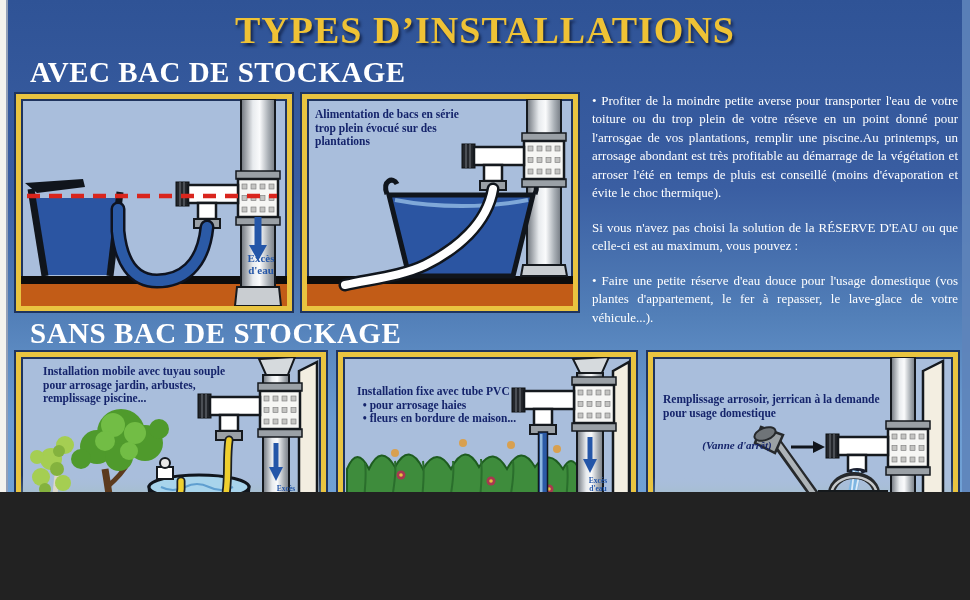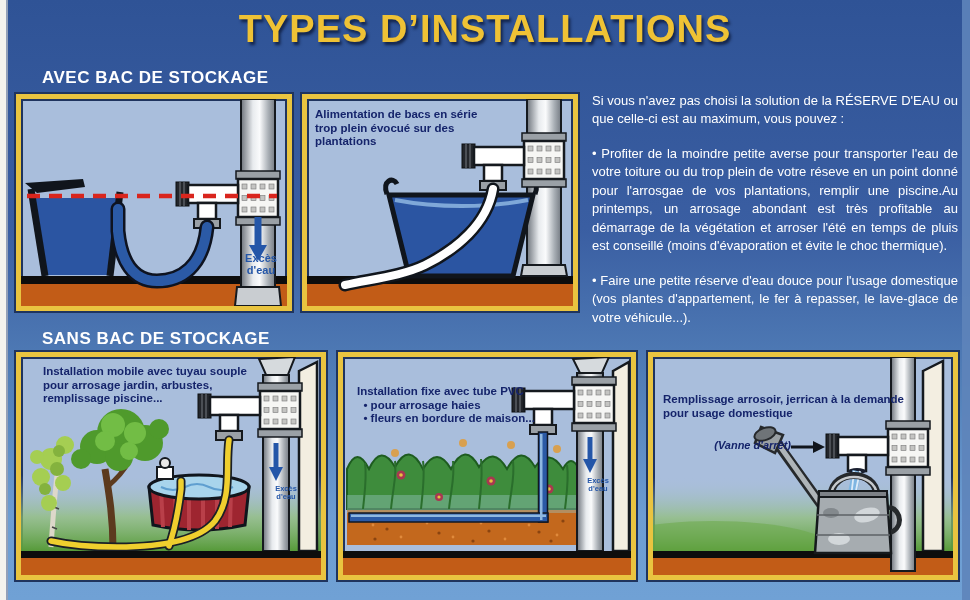--- a/index.html
+++ b/index.html
@@ -1,24 +1,24 @@
 <!DOCTYPE html>
 <html><head>
 <meta charset="utf-8">
 <style>
   html,body{margin:0;padding:0;background:#222;}
-  .page{position:relative;width:970px;height:600px;overflow:hidden;
-    font-family:Liberation Sans, sans-serif;
+  .page{position:relative;width:970px;height:492px;overflow:hidden;
+    font-family:Liberation Serif, serif;
     background:linear-gradient(180deg,#2f5396 0%,#3a5ea2 38%,#527fb8 64%,#6d9dd2 86%,#70a1d5 100%);}
   .edge-left{position:absolute;left:0;top:0;width:6px;height:600px;background:#f4f3ee;box-shadow:2px 0 0 #93a0b8;}
   .edge-right{position:absolute;right:0;top:0;width:8px;height:600px;background:#5e84ba;opacity:.9;}
   .title{position:absolute;left:0;right:0;top:8px;margin:0;text-align:center;
     font-size:38px;font-weight:bold;letter-spacing:1px;color:#efc235;
     text-shadow:2px 3px 3px rgba(10,20,50,.75);}
-  .section{position:absolute;margin:12px;color:#ffffff;font-size:17px;font-weight:bold;letter-spacing:.5px;}
+  .section{position:absolute;margin:0;color:#ffffff;font-size:29px;font-weight:bold;letter-spacing:.5px;}
   .sec1{left:30px;top:56px;}
   .sec2{left:30px;top:317px;}
   .panel{position:absolute;background:#a9bedc;border:5px solid #e9c440;
     box-shadow:0 0 0 2px #1f345e, inset 0 0 0 2px #1f345e;}
   .panel svg{position:absolute;left:0;top:0;width:100%;height:100%;display:block;}
   .p1{left:16px;top:94px;width:266px;height:207px;}
   .p2{left:302px;top:94px;width:266px;height:207px;}
   .p3{left:16px;top:352px;width:300px;height:218px;}
   .p4{left:338px;top:352px;width:288px;height:218px;}
   .p5{left:648px;top:352px;width:300px;height:218px;}
@@ -29,21 +29,21 @@
   .cap2{left:8px;top:9px;width:196px;}
   .cap3{left:22px;top:8px;width:220px;}
   .cap4{left:14px;top:28px;width:230px;}
   .cap5{left:10px;top:20px;width:254px;margin-top:16px;}
   .excess{position:absolute;color:#2456a8;font-weight:bold;text-align:center;
     white-space:pre-line;line-height:1.05;}
   .ex1{left:210px;top:154px;width:60px;font-size:11px;}
   .ex3{left:242px;top:128px;width:46px;font-size:7.5px;}
   .ex4{left:232px;top:120px;width:46px;font-size:7.5px;}
   .valve{position:absolute;left:30px;top:82px;width:108px;color:#15246b;
-    font-weight:bold;font-style:italic;font-size:11px;text-align:right;}
+    font-weight:bold;font-style:italic;font-size:11px;text-align:center;}
   .infotext{position:absolute;left:592px;top:92px;width:366px;color:#ffffff;
     font-size:13px;line-height:1.42;text-align:justify;}
   .infotext p{margin:0 0 16px 0;}
 </style>
 </head>
 <body>
 
 <svg width="0" height="0" style="position:absolute" aria-hidden="true">
   <defs>
     <linearGradient id="pipeGrad" x1="0" y1="0" x2="1" y2="0">
@@ -148,22 +148,22 @@
 
       <path d="M186,90 C180,125 150,150 118,166 C95,177 65,180 38,186" fill="none" stroke="#10151c" stroke-width="13" stroke-linecap="round"></path>
       <path d="M186,90 C180,125 150,150 118,166 C95,177 65,180 38,186" fill="none" stroke="#ffffff" stroke-width="8" stroke-linecap="round"></path>
     </svg>
     <div class="cap cap2 capC">Alimentation de bacs en série
 trop plein évocué sur des
 plantations</div>
   </div>
 
   <div class="infotext">
+    <p>• Profiter de la moindre petite averse pour transporter l'eau de votre toiture ou du trop plein de votre réseve en un point donné pour l'arrosgae de vos plantations, remplir une piscine.Au printemps, un arrosage abondant est très profitable au démarrage de la végétation et arroser l'été en temps de pluis est conseillé (moins d'évaporation et évite le choc thermique).</p>
     <p>Si vous n'avez pas choisi la solution de la RÉSERVE D'EAU ou que celle-ci est au maximum, vous pouvez :</p>
-    <p>• Profiter de la moindre petite averse pour transporter l'eau de votre toiture ou du trop plein de votre réseve en un point donné pour l'arrosgae de vos plantations, remplir une piscine.Au printemps, un arrosage abondant est très profitable au démarrage de la végétation et arroser l'été en temps de pluis est conseillé (moins d'évaporation et évite le choc thermique).</p>
     <p>• Faire une petite réserve d'eau douce pour l'usage domestique (vos plantes d'appartement, le fer à repasser, le lave-glace de votre véhicule...).</p>
   </div>
 
   <div class="panel p3">
     <svg viewBox="0 0 300 218">
       <rect x="0" y="118" width="300" height="76" fill="url(#grassGrad)"></rect>
 
       <g>
         <path d="M30,190 C32,160 34,130 38,102" stroke="#ddd8ca" stroke-width="5" fill="none"></path>
         <path d="M31,170 l5,2 M33,150 l5,2 M35,128 l5,2" stroke="#444" stroke-width="1.5"></path>

